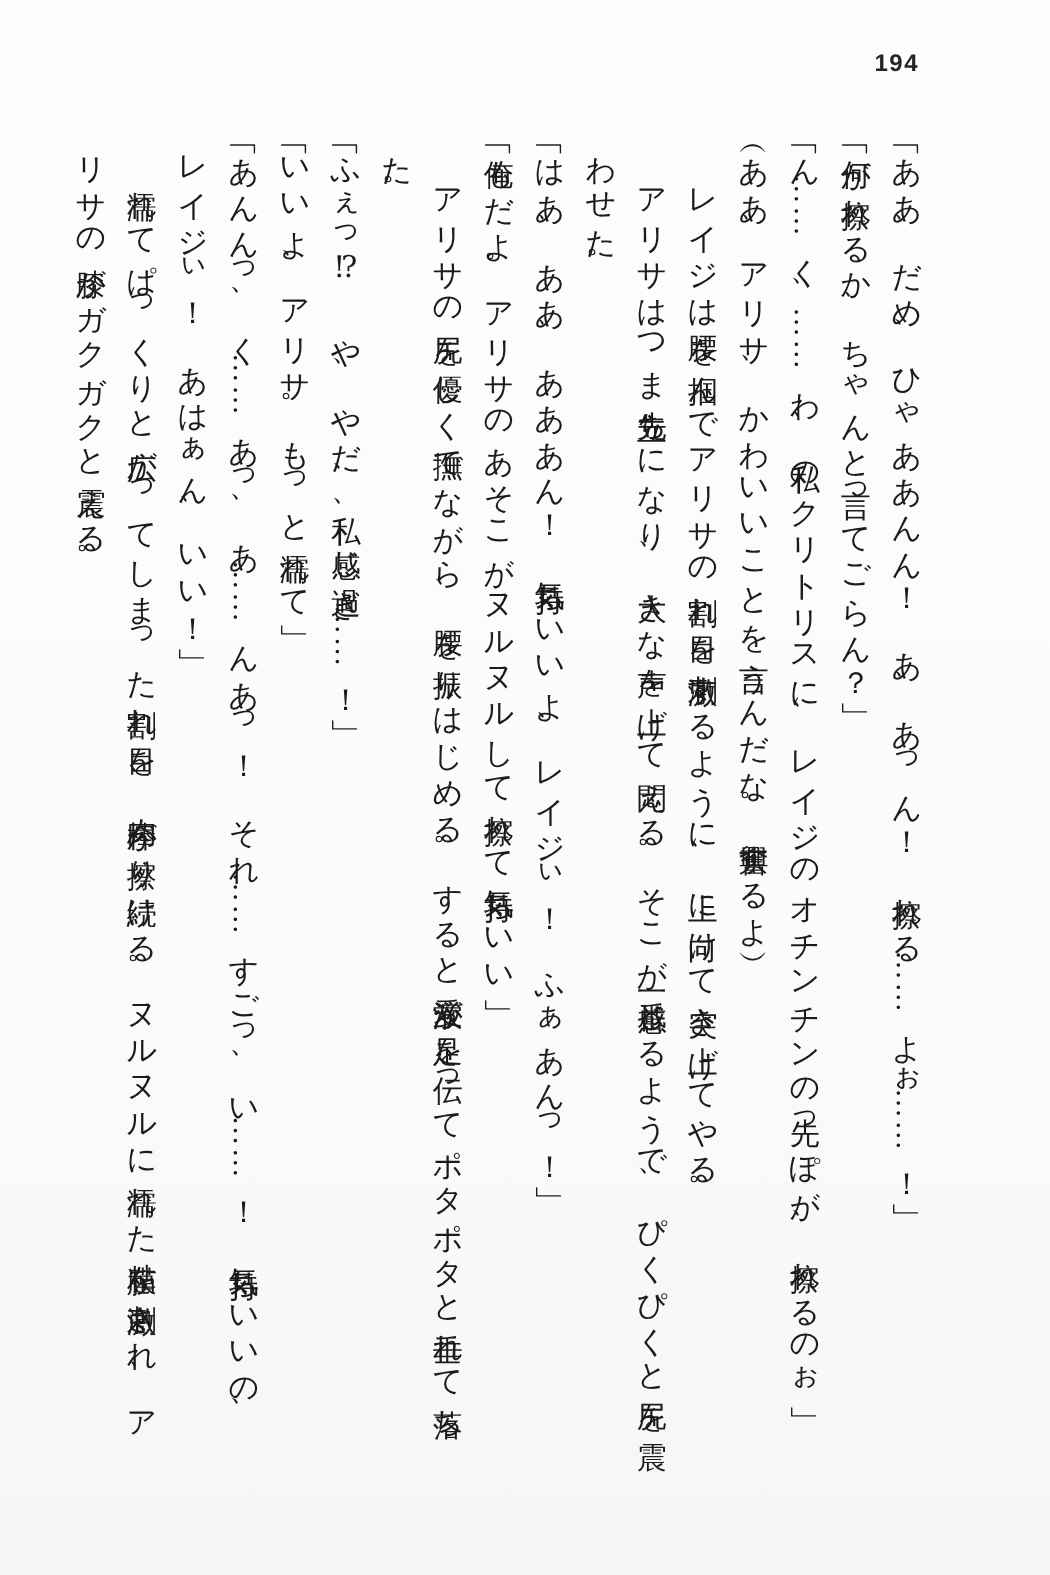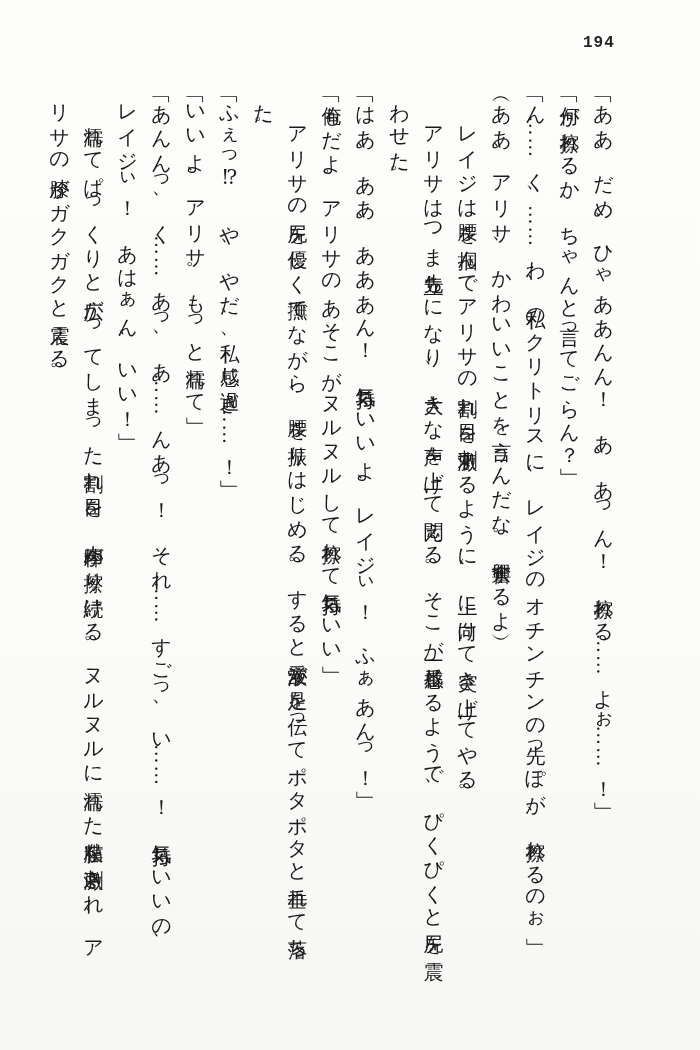--- a/index.html
+++ b/index.html
@@ -15,21 +15,21 @@
   }
   .book-page {
     position: absolute;
     inset: 0;
     background: linear-gradient(180deg, #fdfdfc 0%, #fbfbfa 60%, #f6f6f4 100%);
   }
   .page-number {
     position: absolute;
     top: 34px;
     left: 583px;
-    font-family: Liberation Mono, monospace;
+    font-family: Liberation Sans, sans-serif;
     font-weight: 600;
     font-size: 16px;
     letter-spacing: 1px;
     color: #242424;
   }
   .text-block {
     position: absolute;
     top: 90px;
     right: 79px;
     width: 580px;

